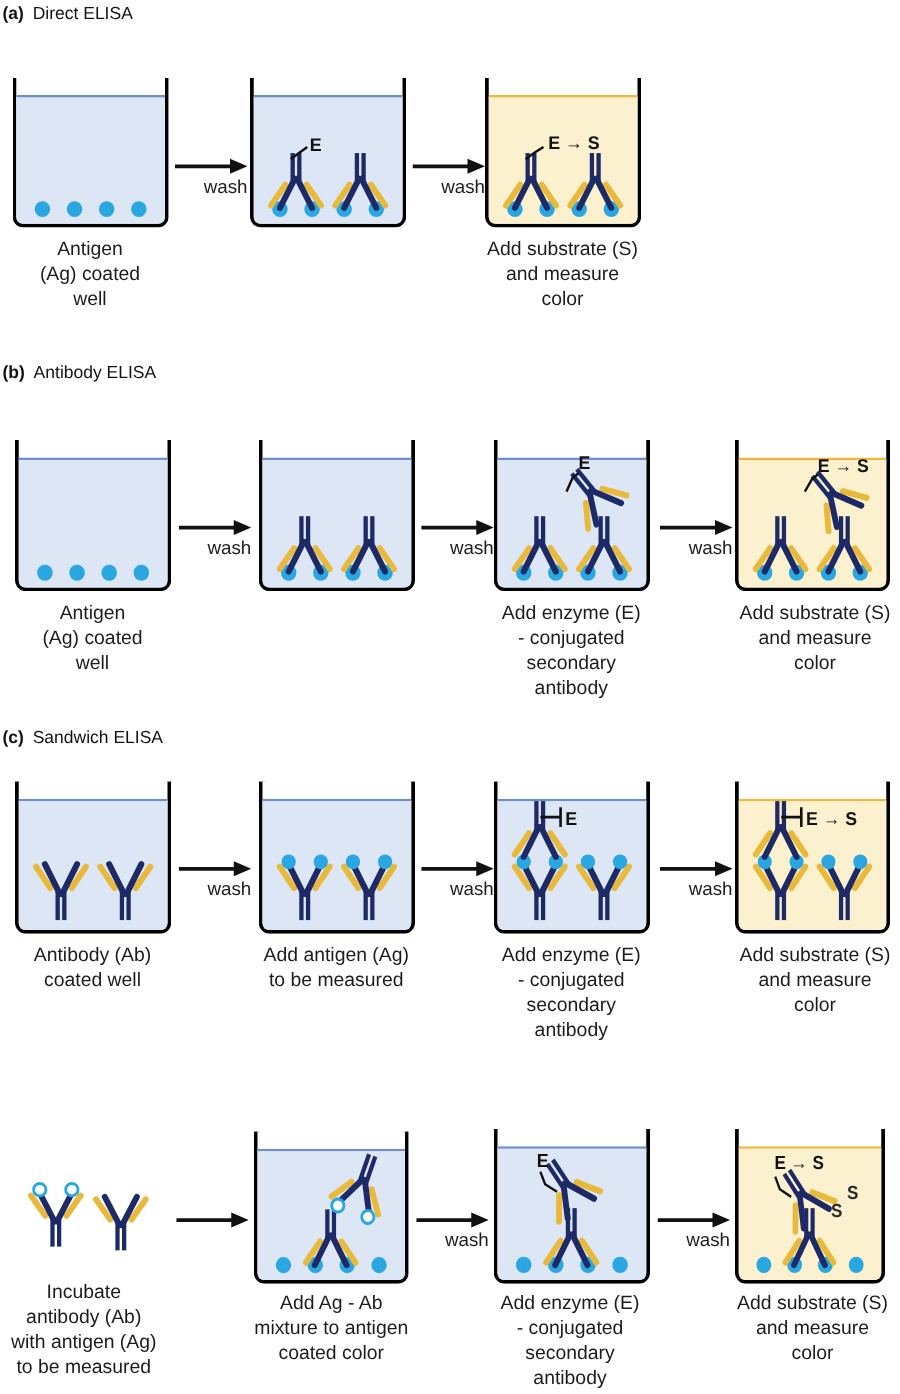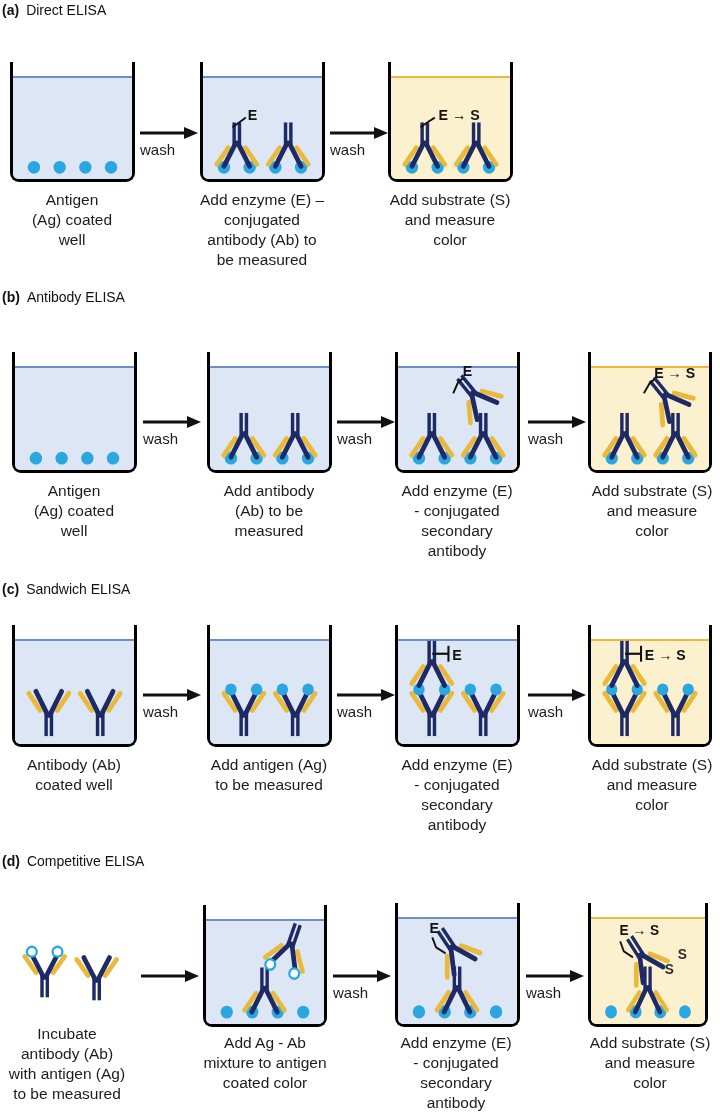--- a/index.html
+++ b/index.html
@@ -8,21 +8,21 @@
   .sec-title{position:absolute;font-size:14px;color:#111;white-space:nowrap;}
   .sec-title .tag{font-weight:700;margin-right:7px;}
   .well{position:absolute;border-left:3.5px solid #000;border-right:3.5px solid #000;
         border-bottom:3.5px solid #000;border-radius:0 0 9px 9px;box-sizing:border-box;background:#fff;}
   .liquid{position:absolute;left:0;right:0;top:14px;bottom:0;border-radius:0 0 5px 5px;}
   .well.blue  .liquid{background:#dde6f4;border-top:2px solid #6d8ec9;}
   .well.yellow .liquid{background:#fbf1cf;border-top:2.5px solid #f0b73c;}
   .scene{position:absolute;left:0;top:0;width:100%;height:100%;}
   .caption{position:absolute;width:160px;text-align:center;font-size:15.5px;line-height:20px;
            color:#1c1c1c;white-space:pre-line;}
-  .arrow{position:absolute;width:58px;text-align:left;}
+  .arrow{position:absolute;width:58px;text-align:right;}
   .arrow svg{display:block;margin:0 auto;}
   .wash{font-size:15px;color:#1c1c1c;margin-top:1px;line-height:17px;}
   .freegroup{position:absolute;}
   text.tg{font-family:"Liberation Sans",sans-serif;font-size:15px;font-weight:700;fill:#111;}
   text.sfloat{font-family:"Liberation Sans",sans-serif;font-size:15px;font-weight:600;fill:#2b2b2b;}
 </style>
 </head>
 <body>
 
 <div class="canvas">
@@ -111,24 +111,20 @@
       <use href="#ab-down" transform="translate(8.5,62)"></use>
       <use href="#ab-down" transform="translate(62.5,62)"></use>
       <polyline points="31,67 38,62 46,57" fill="none" stroke="#111" stroke-width="2"></polyline>
       <text class="tg" x="50" y="59">E → S</text>
     </svg>
   </div>
 
   <div class="caption" style="left:-8px;top:190px">Antigen
 (Ag) coated
 well</div>
-  <div class="caption" style="left:182px;top:190px">Add enzyme (E) –
-conjugated
-antibody (Ab) to
-be measured</div>
   <div class="caption" style="left:370px;top:190px">Add substrate (S)
 and measure
 color</div>
 
   <div class="sec-title" style="left:2px;top:289px">
     <span class="tag">(b)</span><span>Antibody ELISA</span>
   </div>
 
   <div class="well blue" style="left:12px;top:352px;width:125px;height:121px">
     <div class="liquid"></div>
@@ -187,23 +183,20 @@
       <use href="#ab-down" transform="translate(62.5,62)"></use>
       <use href="#ab-up" transform="translate(80,46) rotate(140) translate(-27,-30)"></use>
       <polyline points="56,42 62,32 67,28" fill="none" stroke="#111" stroke-width="2"></polyline>
       <text class="tg" x="67" y="26">E → S</text>
     </svg>
   </div>
 
   <div class="caption" style="left:-6px;top:481px">Antigen
 (Ag) coated
 well</div>
-  <div class="caption" style="left:189px;top:481px">Add antibody
-(Ab) to be
-measured</div>
   <div class="caption" style="left:377px;top:481px">Add enzyme (E)
 - conjugated
 secondary
 antibody</div>
   <div class="caption" style="left:572px;top:481px">Add substrate (S)
 and measure
 color</div>
 
   <div class="sec-title" style="left:2px;top:581px">
     <span class="tag">(c)</span><span>Sandwich ELISA</span>
@@ -275,23 +268,20 @@
   <div class="caption" style="left:189px;top:755px">Add antigen (Ag)
 to be measured</div>
   <div class="caption" style="left:377px;top:755px">Add enzyme (E)
 - conjugated
 secondary
 antibody</div>
   <div class="caption" style="left:572px;top:755px">Add substrate (S)
 and measure
 color</div>
 
-  <div class="sec-title" style="left:2px;top:853px">
-    <span class="tag">(d)</span><span>Competitive ELISA</span>
-  </div>
 
   <svg class="freegroup" style="left:18px;top:938px" width="102" height="74" viewBox="0 0 102 74">
     <use href="#ab-up-openag" transform="translate(1,8) scale(0.95)"></use>
     <use href="#ab-up" transform="translate(53,11) scale(0.95)"></use>
   </svg>
 
   <div class="arrow" style="left:141px;top:969px">
     <svg width="58" height="14">
         <use href="#harrow"></use>
       </svg>

